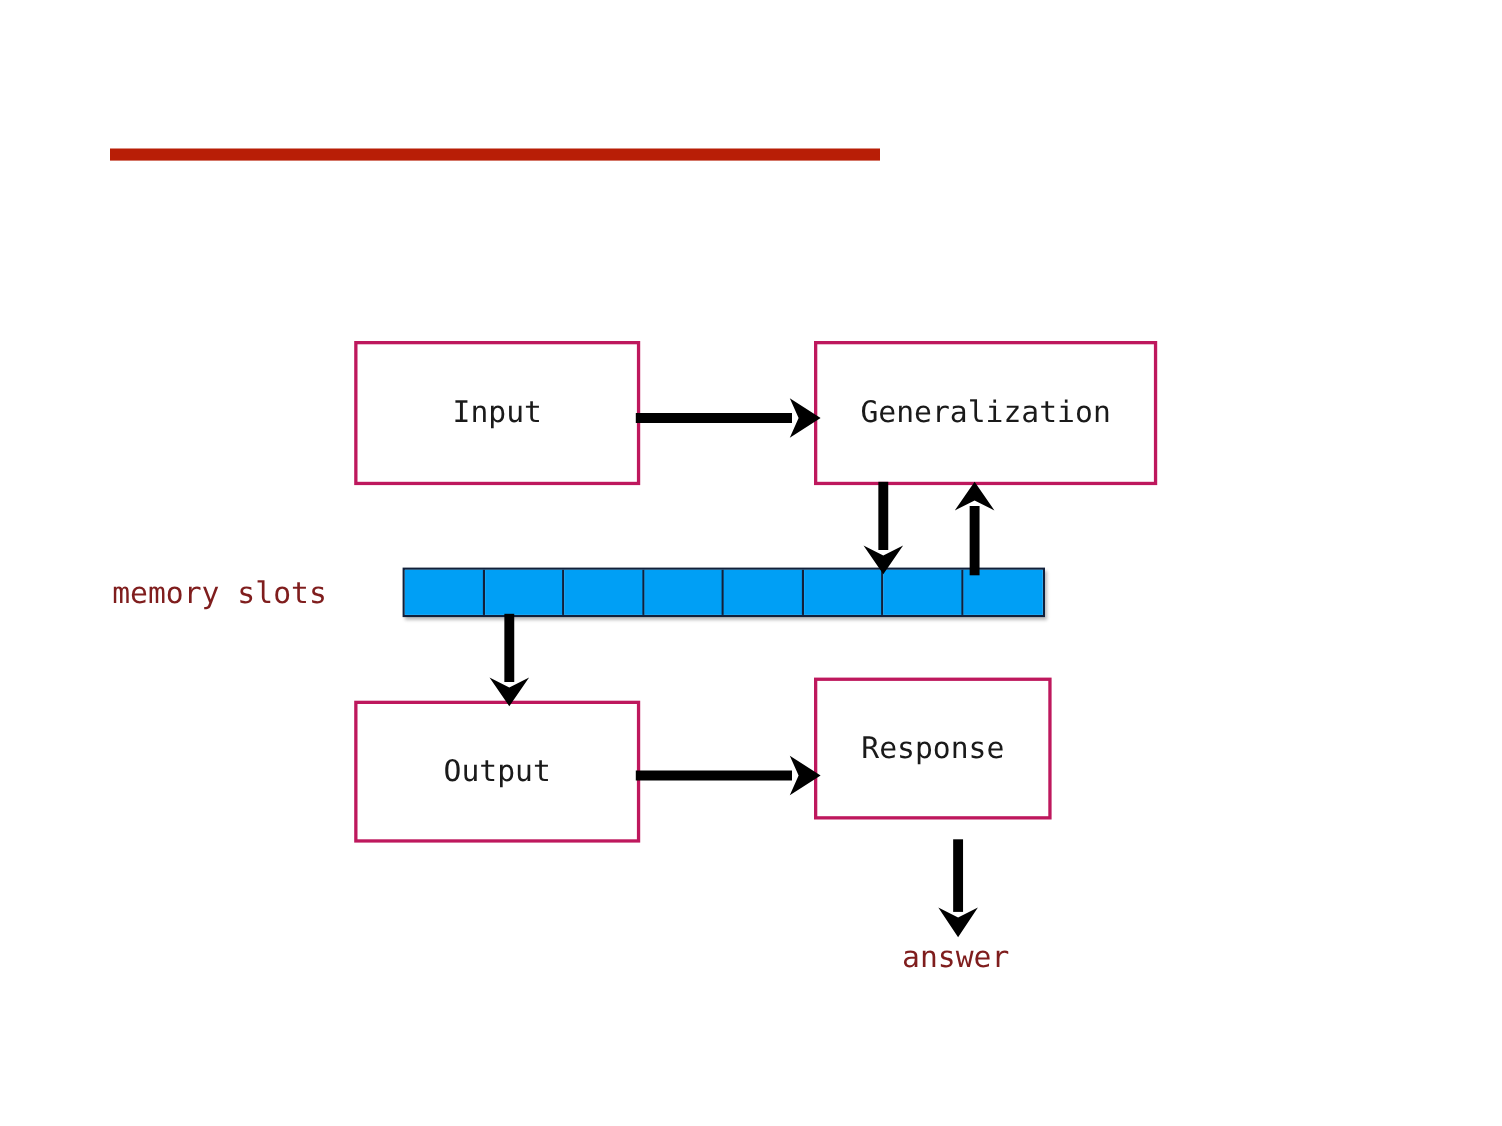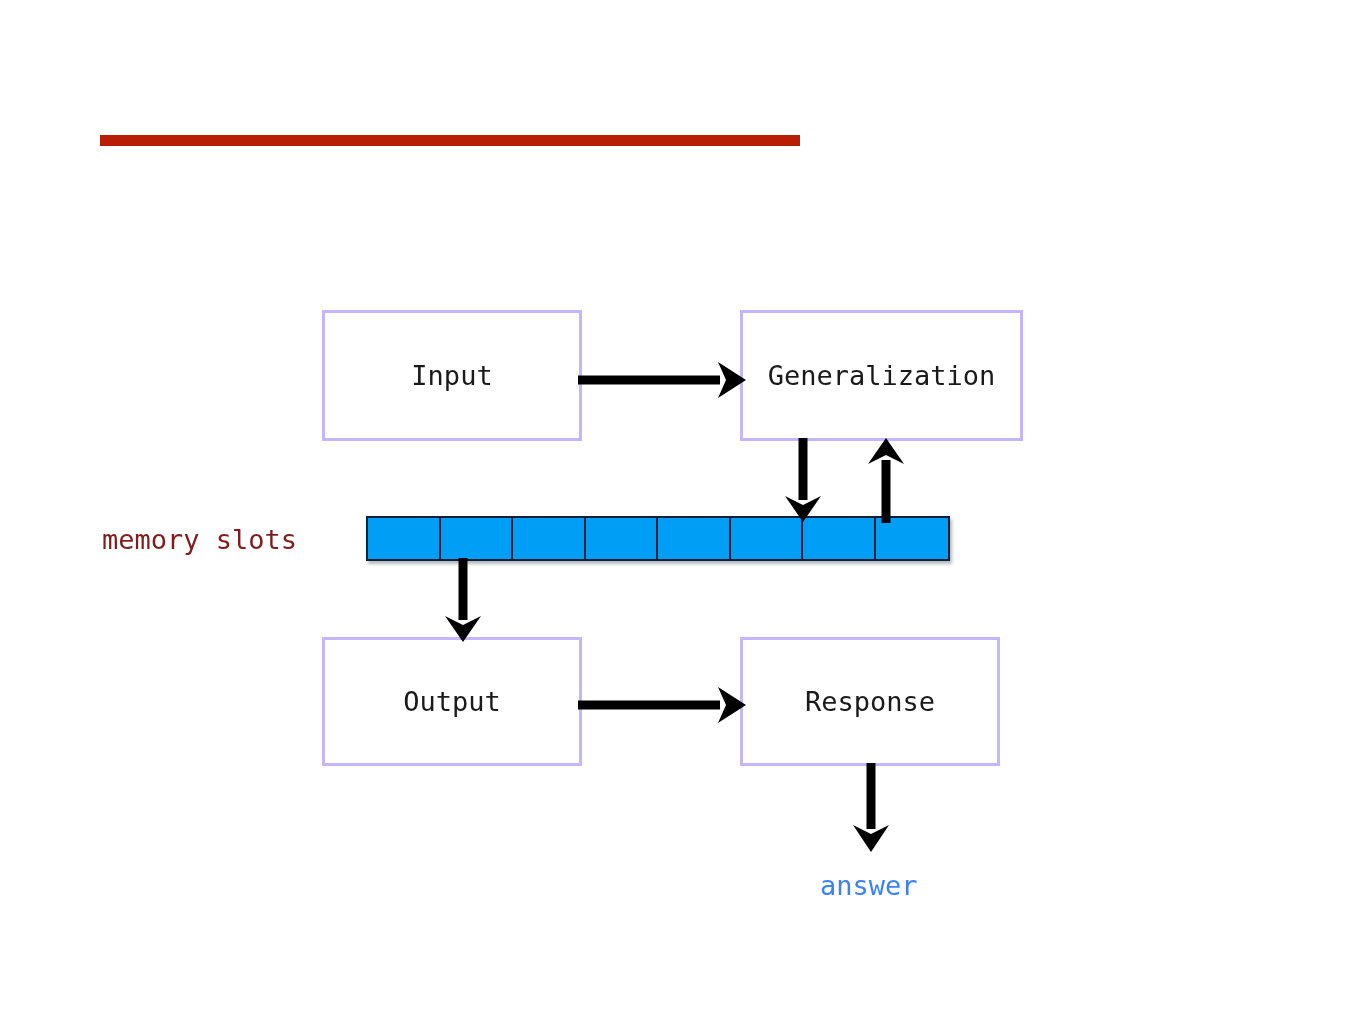--- a/index.html
+++ b/index.html
@@ -37,36 +37,36 @@
     width: 700px;
     height: 11px;
     background: #b81e06;
   }
 
   
   .flow-box {
     position: absolute;
     box-sizing: border-box;
     background: #ffffff;
-    border: 3px solid #c4b5fd;
+    border: 3px solid #be185d;
     display: flex;
     align-items: center;
     justify-content: center;
   }
   .flow-box .box-label {
     font-family: "DejaVu Sans Mono", "Liberation Mono", monospace;
     font-size: 27px;
     color: #1a1a1a;
     white-space: nowrap;
   }
 
   #box-input        { left: 322px; top: 310px; width: 260px; height: 131px; }
-  #box-generalization { left: 740px; top: 310px; width: 283px; height: 131px; }
+  #box-generalization { left: 740px; top: 310px; width: 312px; height: 131px; }
   #box-output       { left: 322px; top: 637px; width: 260px; height: 129px; }
-  #box-response     { left: 740px; top: 637px; width: 260px; height: 129px; }
+  #box-response     { left: 740px; top: 616px; width: 216px; height: 129px; }
 
   
   #memory-label {
     position: absolute;
     left: 102px;
     top: 524px;
     font-family: "DejaVu Sans Mono", "Liberation Mono", monospace;
     font-size: 27px;
     color: #7f1d1d;
     white-space: nowrap;
@@ -110,23 +110,22 @@
   #arrow-memory-output  { left: 443px; top: 558px;  width: 40px;   height: 85px; }
   #arrow-resp-answer    { left: 851px; top: 763px;  width: 40px;   height: 90px; }
 
   
   #answer-label {
     position: absolute;
     left: 820px;
     top: 855px;
     font-family: "DejaVu Sans Mono", "Liberation Mono", monospace;
     font-size: 27px;
-    color: #3b82f6;
+    color: #7f1d1d;
     white-space: nowrap;
-    margin-top: 15px;
   }
 </style>
 </head>
 <body>
 
 <div id="slide">
 
   <div id="title-rule"></div>
 
   <div class="flow-box" id="box-input">

